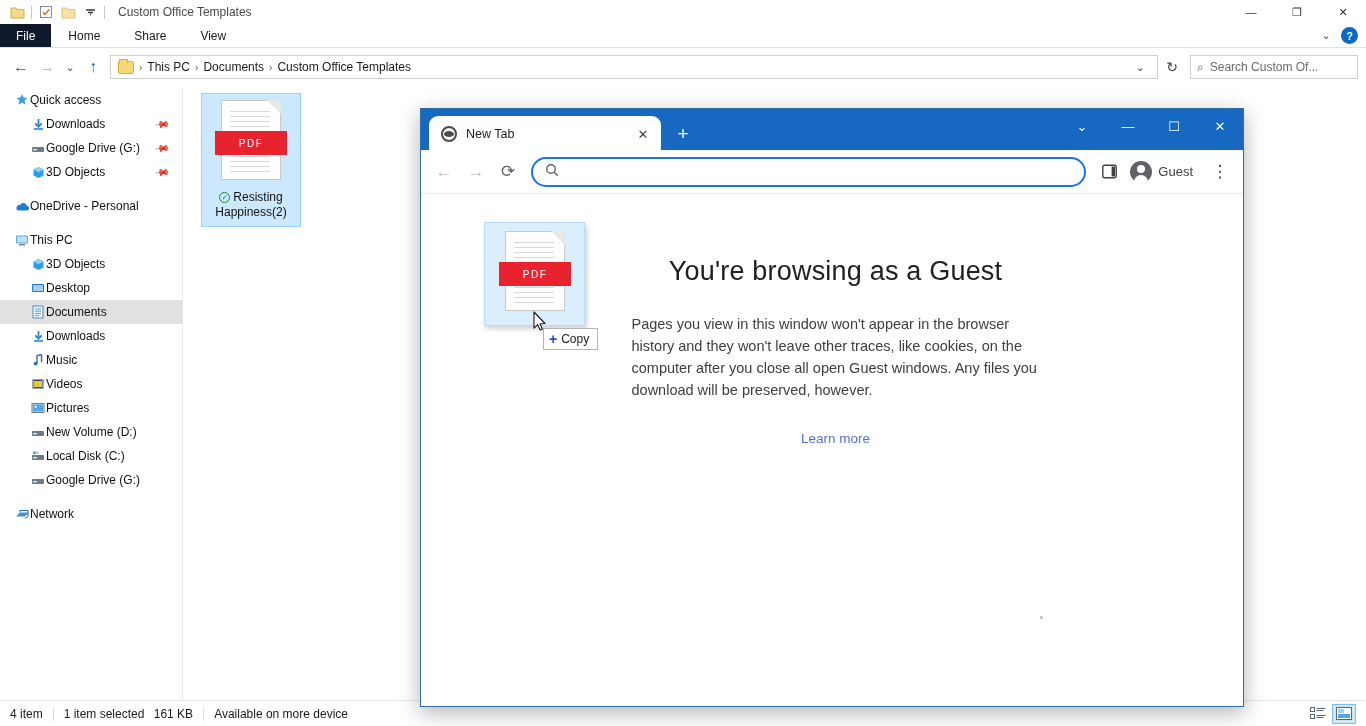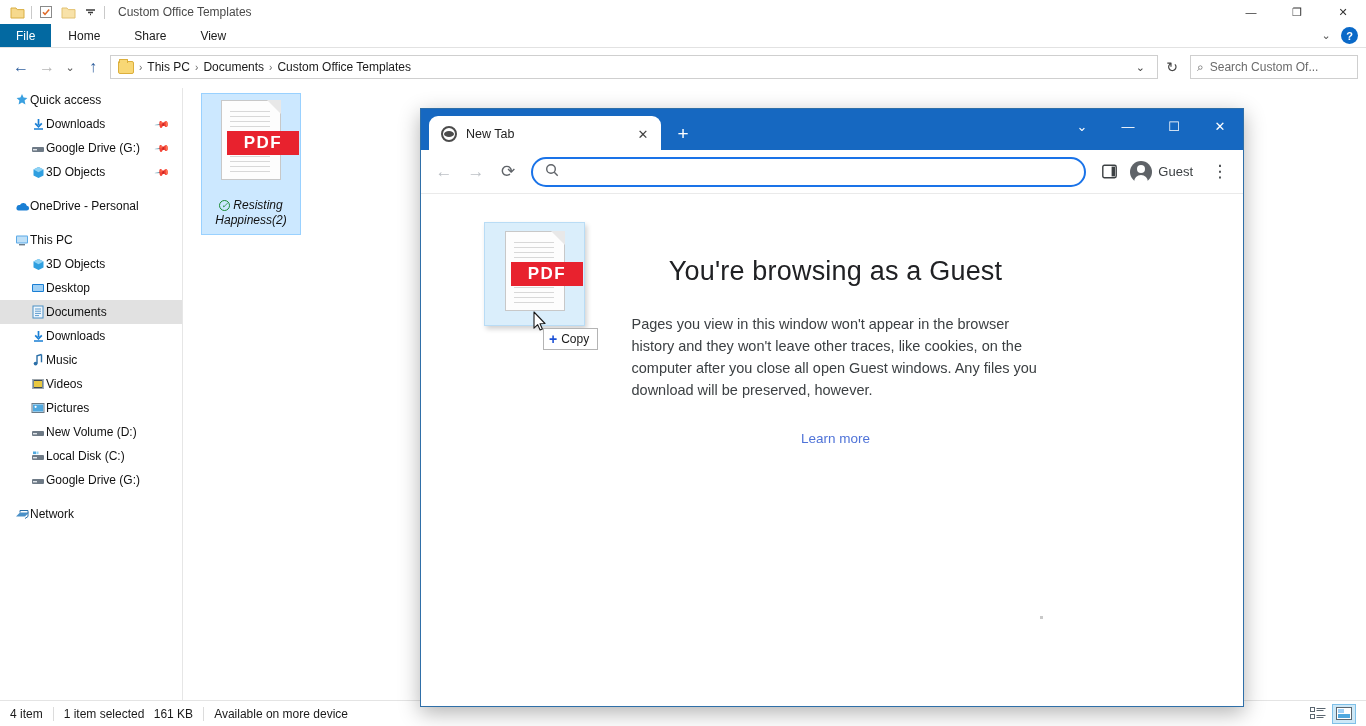--- a/index.html
+++ b/index.html
@@ -38,21 +38,21 @@
   
   .ex-ribbon {
     position: absolute; top: 24px; left: 0; width: 1366px; height: 24px;
     background: #fff; display: flex; align-items: stretch;
     border-bottom: 1px solid #dededede;
   }
   .rb-tab {
     padding: 0 17px; display: flex; align-items: center;
     font-size: 12px; color: #1a1a1a;
   }
-  .rb-tab.file { background: #0369a1; color: #fff; padding: 0 16px; }
+  .rb-tab.file { background: #0f172a; color: #fff; padding: 0 16px; }
   .rb-right { margin-left: auto; display: flex; align-items: center; gap: 6px; padding-right: 8px; }
   .rb-chev { font-size: 11px; color: #555; width: 18px; text-align: center; }
   .help-btn {
     width: 17px; height: 17px; border-radius: 50%; background: #0a69c8; color: #fff;
     font-size: 11px; font-weight: bold; display: flex; align-items: center; justify-content: center;
   }
 
   
   .ex-addr {
     position: absolute; top: 52px; left: 0; width: 1366px; height: 30px;
@@ -124,27 +124,27 @@
     position: absolute; left: 6px; top: 2px; width: 60px; height: 80px;
     background: #fdfdfd; border: 1px solid #c8c8c8;
   }
   .pdf-fold {
     position: absolute; right: -1px; top: -1px;
     border-left: 14px solid transparent; border-top: 14px solid #e8e8e8;
   }
   .pdf-lines { position: absolute; left: 8px; top: 10px; width: 40px; }
   .pdf-lines i { display: block; height: 1px; background: #d8d8d8; margin-bottom: 4px; }
   .pdf-band {
-    position: absolute; left: 12px; top: 33px; width: 72px; height: 24px;
-    background: #e8222e; color: #fff; font-size: 17px; font-weight: bold;
+    position: absolute; left: 0px; top: 33px; width: 72px; height: 24px;
+    background: #e8222e; color: #fff; font-size: 10px; font-weight: normal;
     letter-spacing: 1.5px; display: flex; align-items: center; justify-content: center;
   }
   .file-name {
-    margin-top: 12px; font-size: 12px; line-height: 15px; text-align: center;
-    color: #111; max-width: 96px; word-break: break-word; font-style: italic;
+    margin-top: 4px; font-size: 12px; line-height: 15px; text-align: center;
+    color: #111; max-width: 96px; word-break: break-word;
   }
   .sync-ok {
     display: inline-block; width: 11px; height: 11px; border-radius: 50%;
     border: 1.3px solid #1a8a32; color: #1a8a32; font-size: 8px; line-height: 9px;
     text-align: center; margin-right: 3px; vertical-align: 1px;
   }
 
   
   .ex-status {
     position: absolute; top: 700px; left: 0; width: 1366px; height: 26px;

